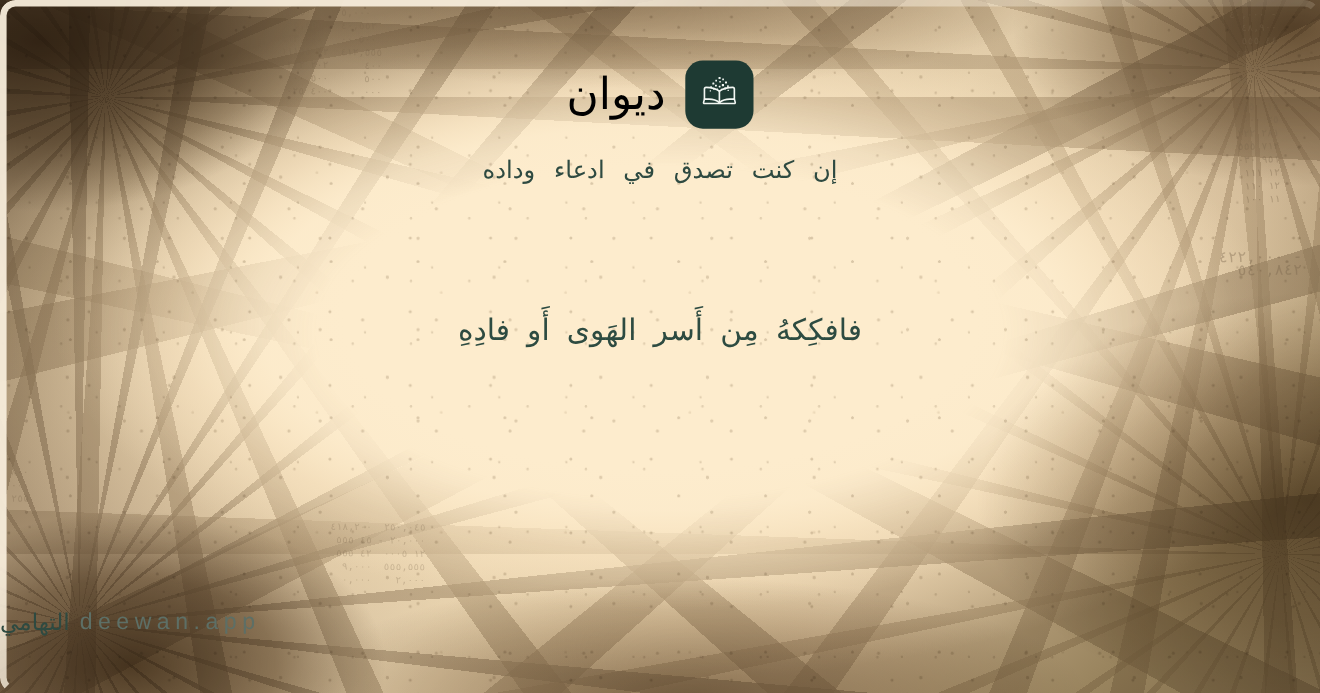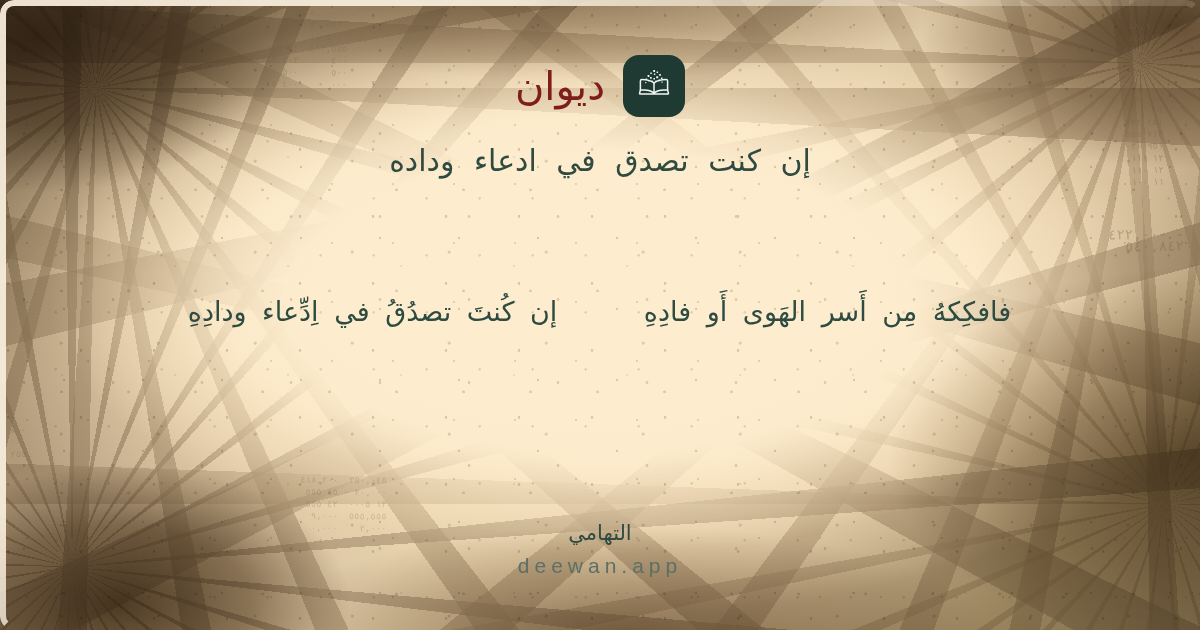--- a/index.html
+++ b/index.html
@@ -142,29 +142,29 @@
     background: #1e3a33;
     display: flex;
     align-items: center;
     justify-content: center;
     flex: 0 0 auto;
   }
   .brand-mark svg { display: block; }
   .brand-name {
     font-size: 40px;
     font-weight: 400;
-    color: #7f1d1d;
+    color: #000000;
     line-height: 1;
     direction: rtl;
     letter-spacing: 0.5px;
   }
 
   .subtitle {
     margin-top: 24px;
-    font-size: 30px;
+    font-size: 22px;
     color: #2e4a41;
     direction: rtl;
     text-align: center;
     word-spacing: 10px;
     line-height: 1.35;
   }
 
   .verse {
     margin-top: 110px;
     width: 100%;
@@ -184,21 +184,20 @@
   }
   .hemistich-first { width: 455px; text-align: center; }
   .hemistich-second { width: 455px; text-align: center; }
 
   .footer {
     position: absolute;
     left: 0;
     right: 0;
     bottom: 52px;
     display: flex;
-    flex-direction: column;
     align-items: center;
     gap: 9px;
     margin-top: 8px;
   }
   .poet {
     font-size: 21px;
     color: #2e4a41;
     direction: rtl;
   }
   .site {
@@ -287,21 +286,20 @@
             </g>
           </svg>
         </span>
       </div>
       <div class="brand-name">ديوان</div>
     </div>
 
     <div class="subtitle">إن   كنت    تصدق   في ادعاء وداده</div>
 
     <div class="verse">
-      <div class="hemistich hemistich-first">إن   كُنتَ    تصدُقُ   في اِدِّعاء ودادِهِ</div>
       <div class="hemistich hemistich-second">فافكِكهُ مِن  أَسر الهَوى أَو  فادِهِ</div>
     </div>
 
     <div class="footer">
       <div class="poet">التهامي</div>
       <div class="site">deewan.app</div>
     </div>
 
   </div>
 </div>

